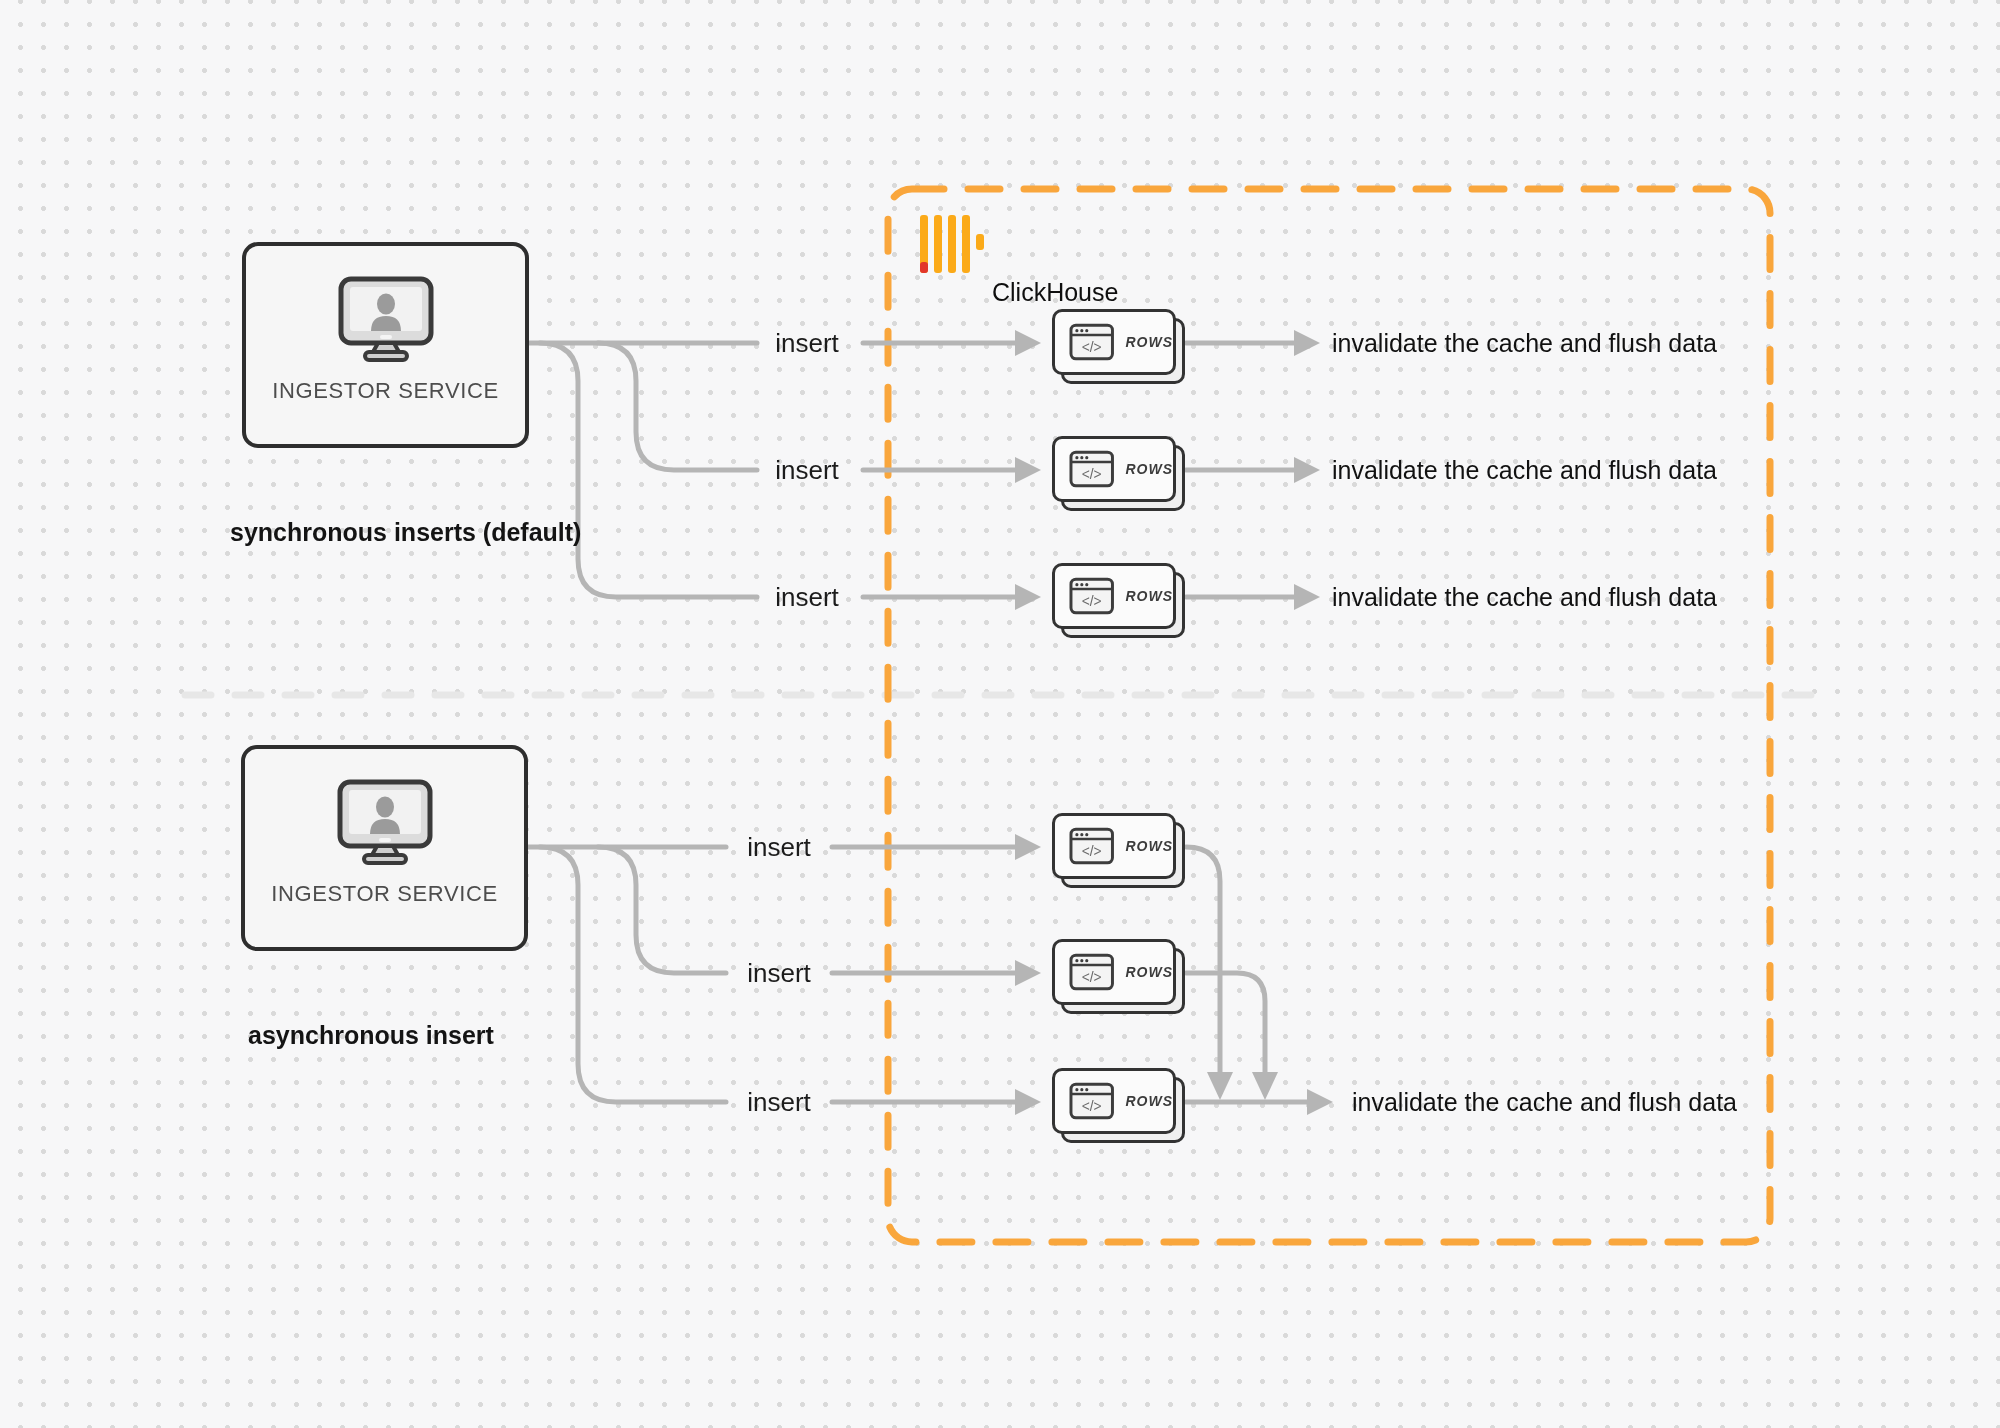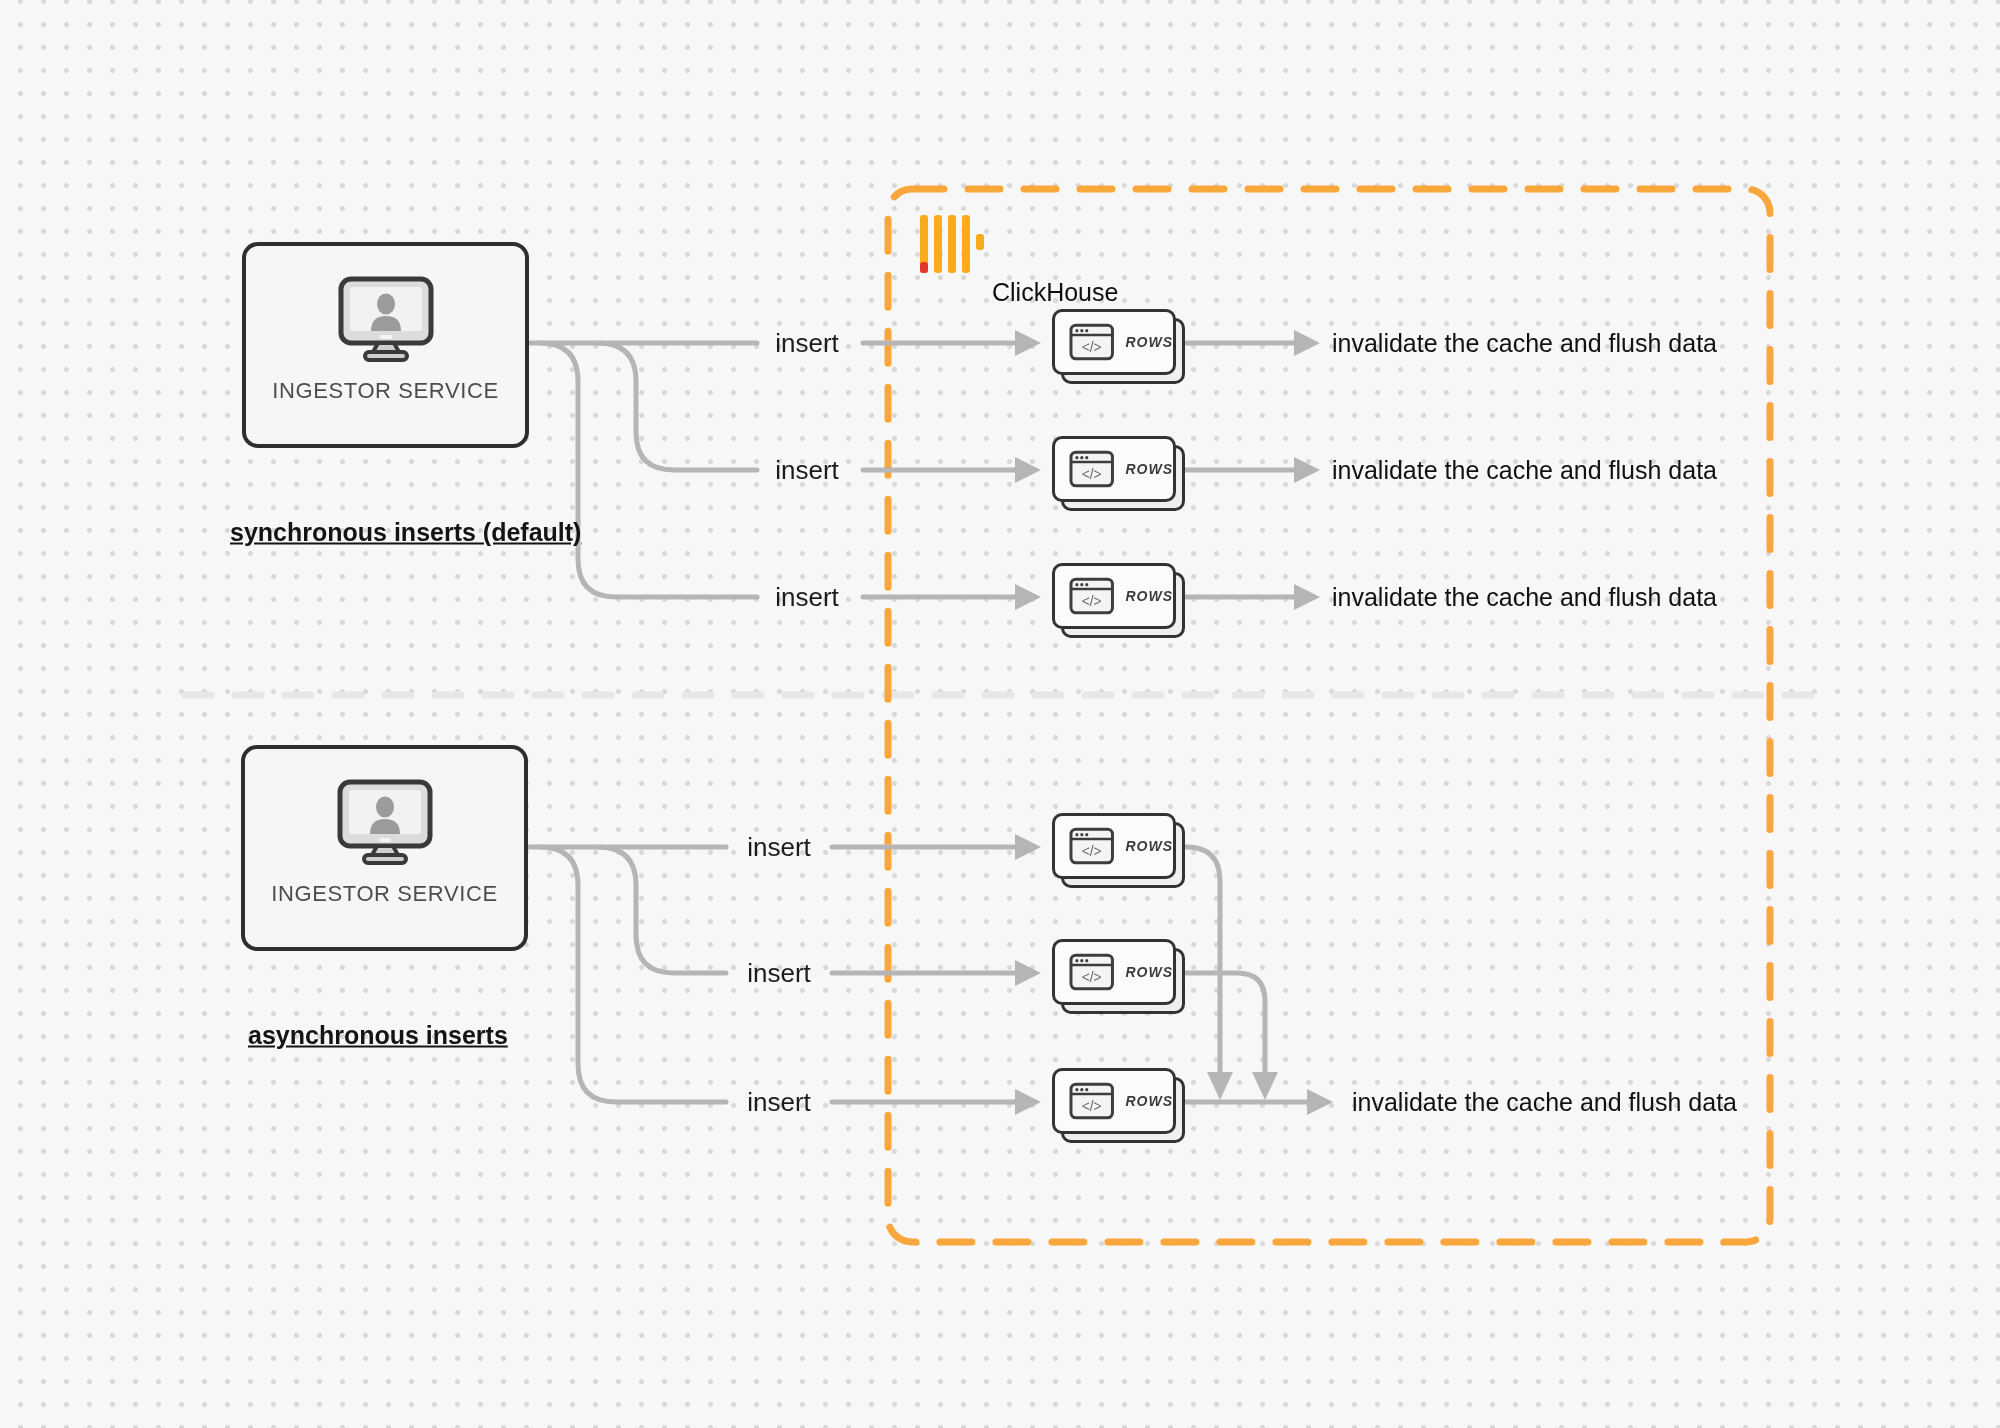--- a/index.html
+++ b/index.html
@@ -20,21 +20,21 @@
     align-items:center;justify-content:flex-start;
   }
   .ingestor .monitor{margin-top:30px;}
   .ingestor-label{
     margin-top:14px;font-size:22px;letter-spacing:0.6px;color:#4d4d4d;white-space:nowrap;
   }
 
   
   .caption{
     position:absolute;z-index:2;font-size:25px;font-weight:bold;color:#141414;
-    white-space:nowrap;transform:translateY(-50%);text-decoration:underline;
+    white-space:nowrap;transform:translateY(-50%);
   }
 
   
   .insert-label{
     position:absolute;z-index:2;font-size:26px;color:#1c1c1c;white-space:nowrap;
     transform:translate(-50%,-50%);
   }
   .result-label{
     position:absolute;z-index:2;font-size:25px;color:#111111;white-space:nowrap;
     transform:translateY(-50%);
@@ -135,21 +135,21 @@
       <ellipse cx="48" cy="28" rx="9" ry="10.5" fill="#9b9b9b"></ellipse>
       <path d="M33 55 Q33 40 48 40 Q63 40 63 55 Z" fill="#9b9b9b"></path>
       <rect x="42" y="59" width="12" height="4" rx="2" fill="#f5f5f5"></rect>
       <path d="M40 67 H56 L61 76 H35 Z" fill="#cfcfcf" stroke="#3a3a3a" stroke-width="4" stroke-linejoin="round"></path>
       <rect x="27" y="76" width="42" height="8" rx="4" fill="#cfcfcf" stroke="#3a3a3a" stroke-width="4"></rect>
     </svg>
     <div class="ingestor-label">INGESTOR SERVICE</div>
   </div>
 
   <div class="caption" style="left:230px;top:532px;">synchronous inserts (default)</div>
-  <div class="caption" style="left:248px;top:1035px;">asynchronous inserts</div>
+  <div class="caption" style="left:248px;top:1035px;">asynchronous insert</div>
 
   <svg class="node" style="left:920px;top:215px;" width="64" height="60" viewBox="0 0 64 60">
     <rect x="0" y="0" width="8" height="58" rx="3" fill="#FBAA19"></rect>
     <rect x="14" y="0" width="8" height="58" rx="3" fill="#FBAA19"></rect>
     <rect x="28" y="0" width="8" height="58" rx="3" fill="#FBAA19"></rect>
     <rect x="42" y="0" width="8" height="58" rx="3" fill="#FBAA19"></rect>
     <rect x="56" y="19" width="8" height="16" rx="3" fill="#FBAA19"></rect>
     <rect x="0" y="47" width="8" height="11" rx="3" fill="#E2362B"></rect>
   </svg>
   <div class="ch-wordmark" style="left:992px;top:244px;margin-top:48px;">ClickHouse</div>

